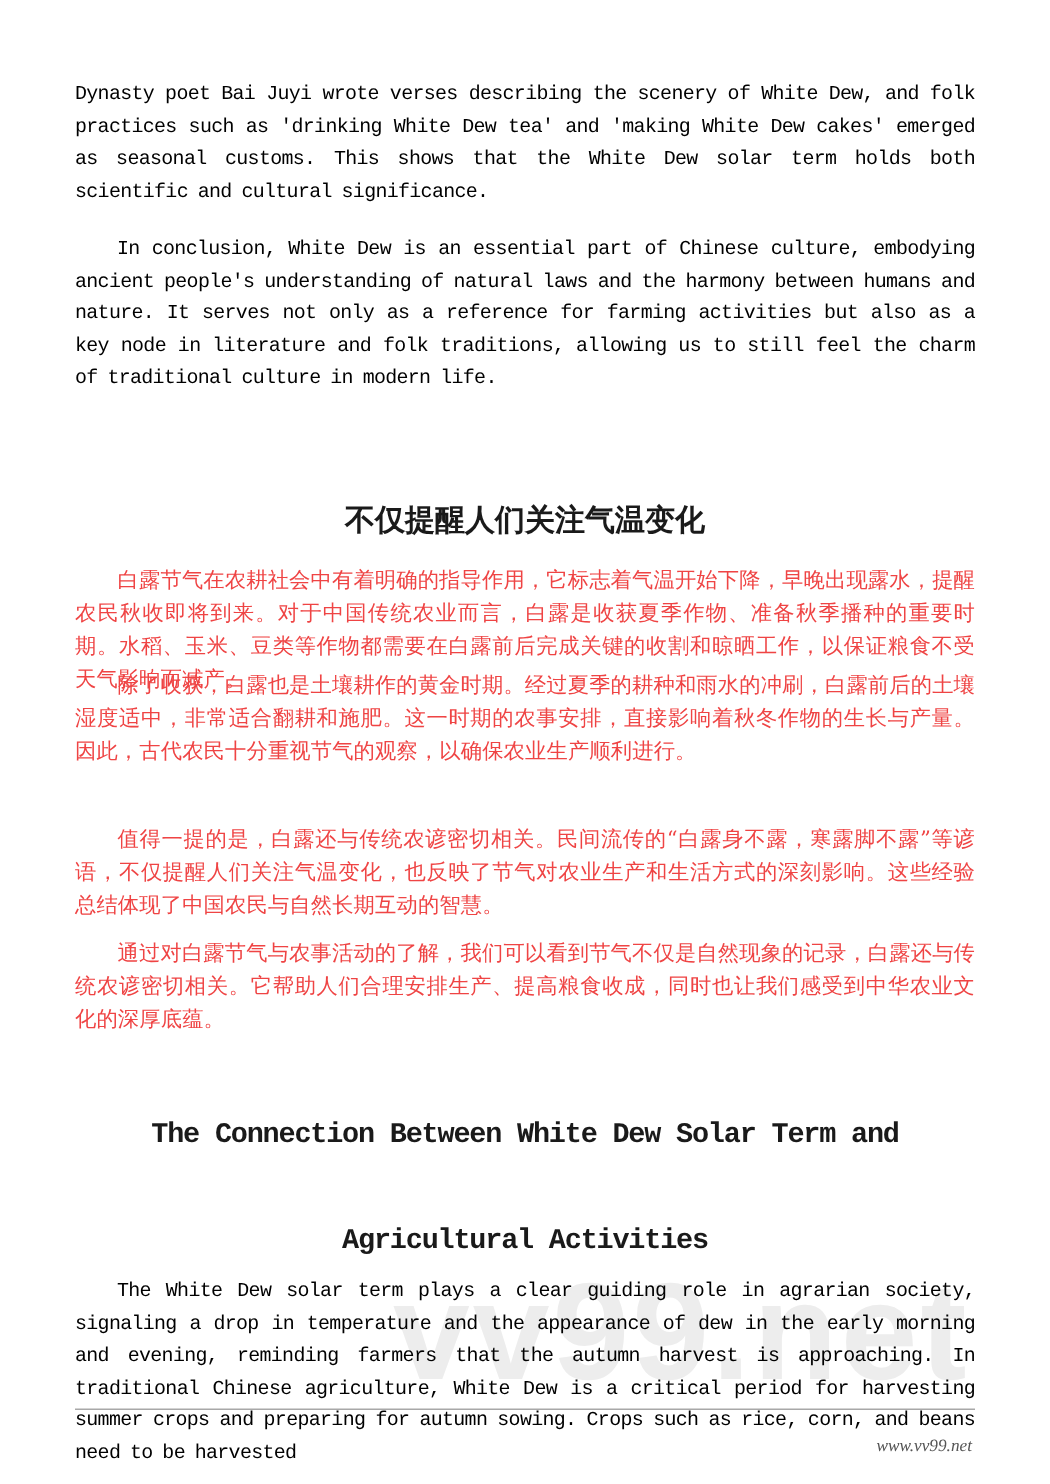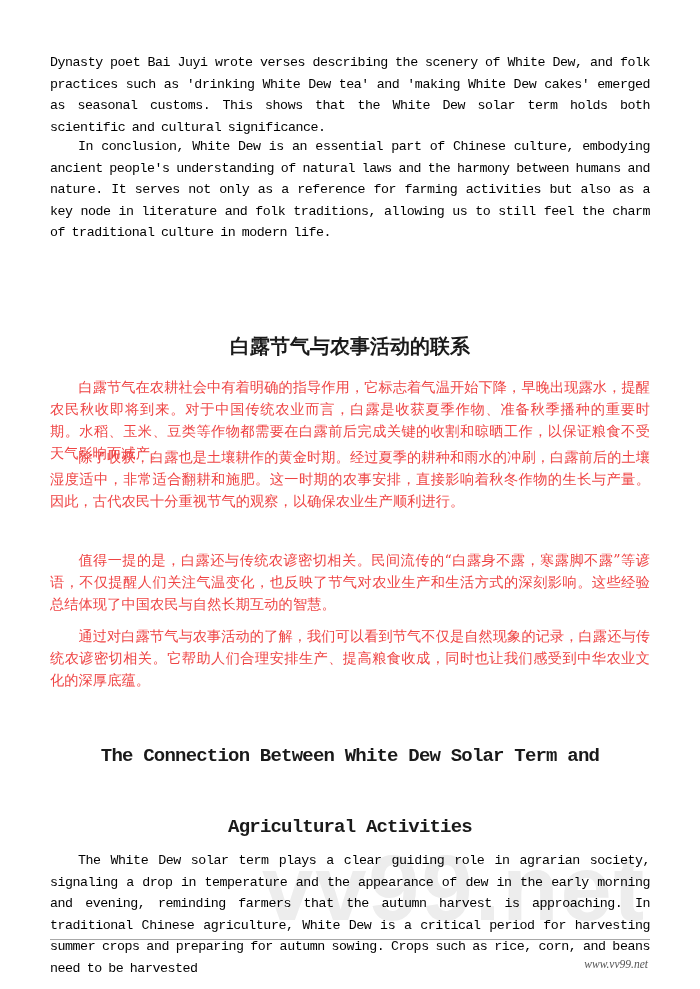--- a/index.html
+++ b/index.html
@@ -106,25 +106,25 @@
 
 <div class="page">
 
   <div class="watermark">vv99.net</div>
 
   <div class="content">
 
     <div class="block" style="top: 52px;">
       <p class="en-p">Dynasty poet Bai Juyi wrote verses describing the scenery of White Dew, and folk practices such as 'drinking White Dew tea' and 'making White Dew cakes' emerged as seasonal customs. This shows that the White Dew solar term holds both scientific and cultural significance.</p>
     </div>
-    <div class="block" style="top: 136px;">
+    <div class="block" style="top: 155px;">
       <p class="en-p indent">In conclusion, White Dew is an essential part of Chinese culture, embodying ancient people's understanding of natural laws and the harmony between humans and nature. It serves not only as a reference for farming activities but also as a key node in literature and folk traditions, allowing us to still feel the charm of traditional culture in modern life.</p>
     </div>
 
-    <h2 class="zh-title" style="top: 333px;">白露节气与农事活动的联系</h2>
+    <h2 class="zh-title" style="top: 333px;">不仅提醒人们关注气温变化</h2>
 
     <div class="block" style="top: 376px;">
       <p class="zh-p indent">白露节气在农耕社会中有着明确的指导作用，它标志着气温开始下降，早晚出现露水，提醒农民秋收即将到来。对于中国传统农业而言，白露是收获夏季作物、准备秋季播种的重要时期。水稻、玉米、豆类等作物都需要在白露前后完成关键的收割和晾晒工作，以保证粮食不受天气影响而减产。</p>
     </div>
     <div class="block" style="top: 446px;">
       <p class="zh-p indent">除了收获，白露也是土壤耕作的黄金时期。经过夏季的耕种和雨水的冲刷，白露前后的土壤湿度适中，非常适合翻耕和施肥。这一时期的农事安排，直接影响着秋冬作物的生长与产量。因此，古代农民十分重视节气的观察，以确保农业生产顺利进行。</p>
     </div>
     <div class="block" style="top: 549px;">
       <p class="zh-p indent">值得一提的是，白露还与传统农谚密切相关。民间流传的“白露身不露，寒露脚不露”等谚语，不仅提醒人们关注气温变化，也反映了节气对农业生产和生活方式的深刻影响。这些经验总结体现了中国农民与自然长期互动的智慧。</p>
     </div>

